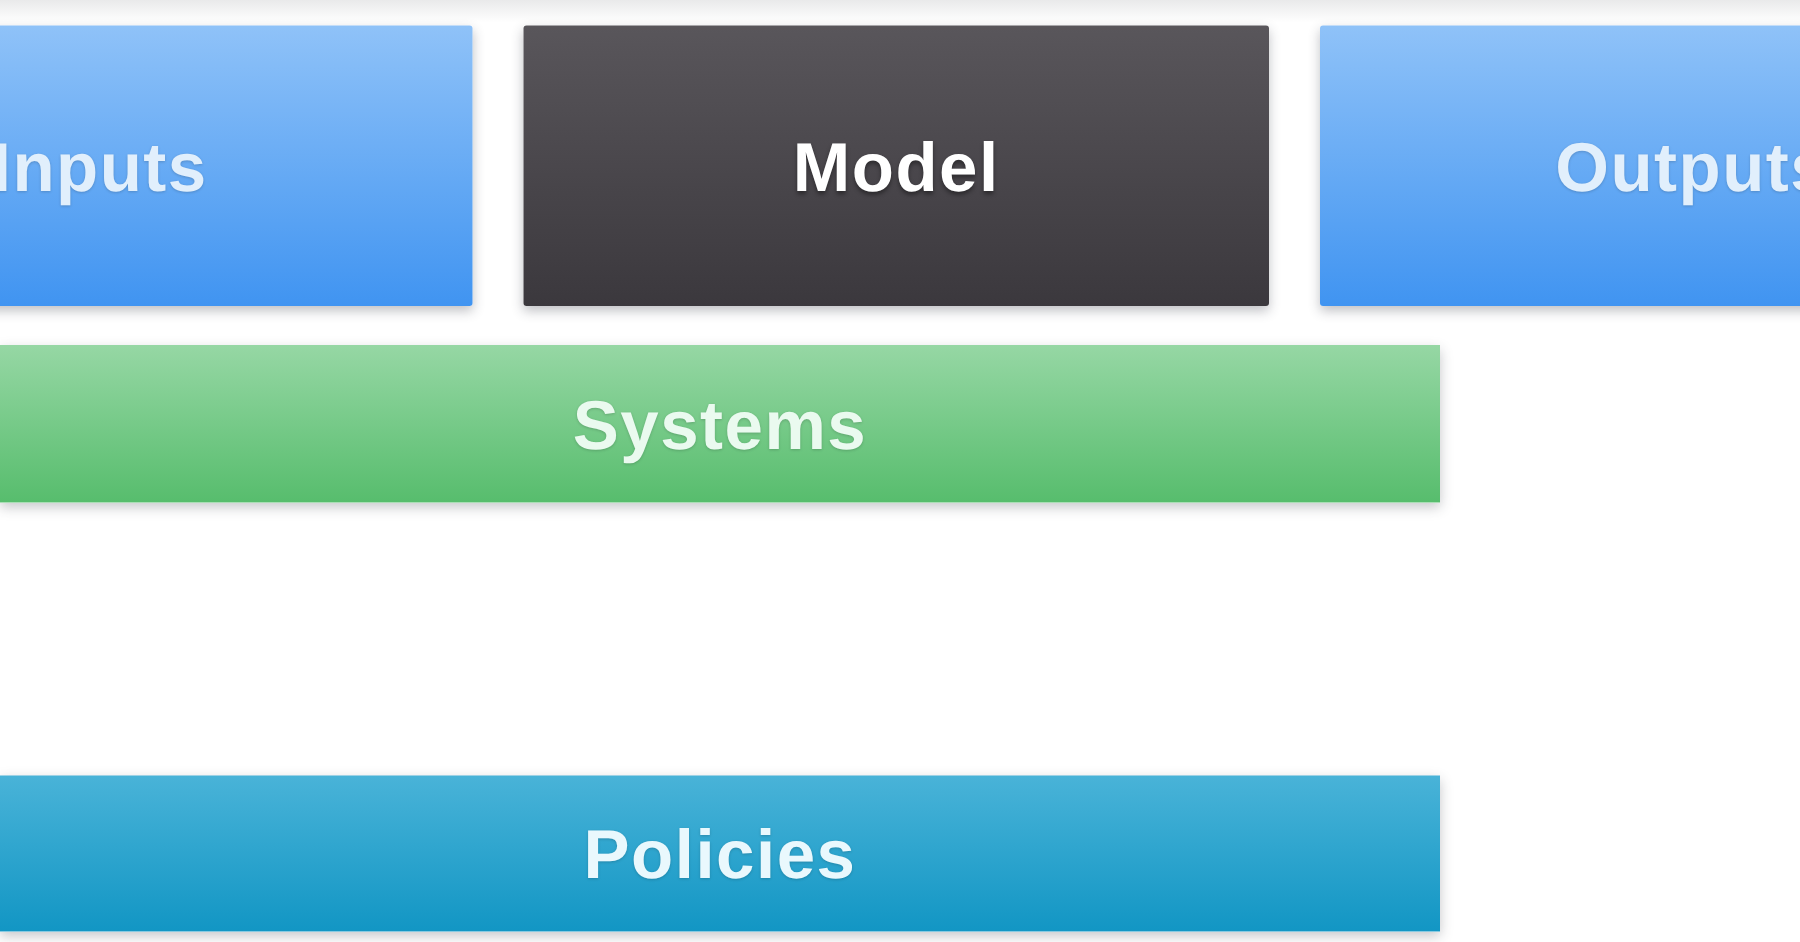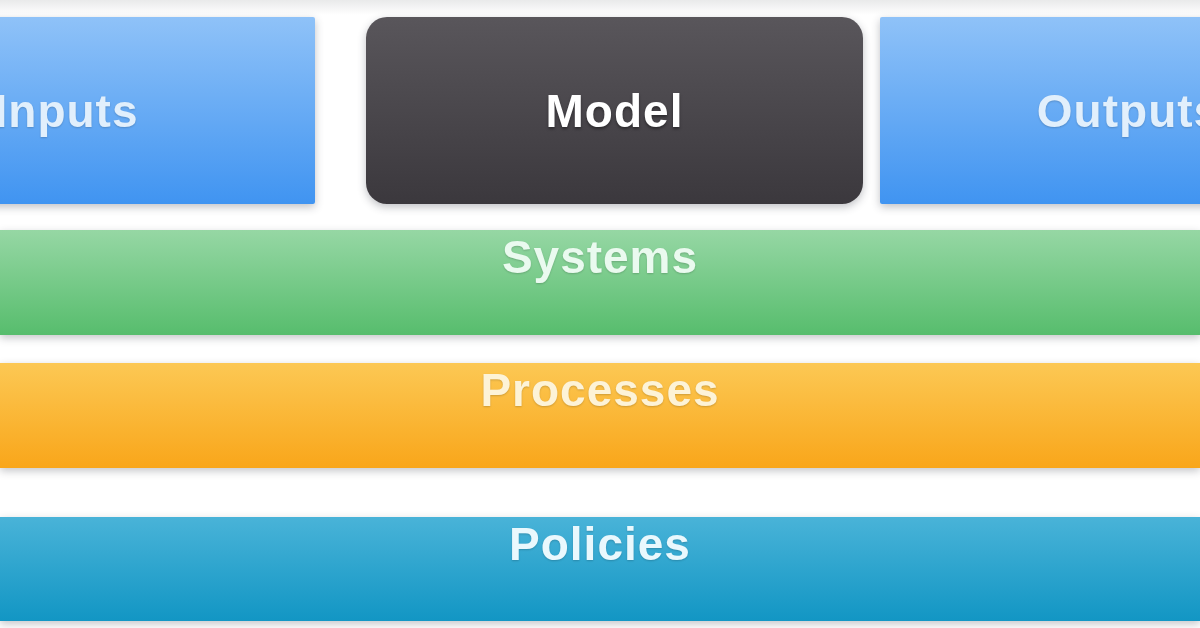--- a/index.html
+++ b/index.html
@@ -27,29 +27,29 @@
     top: 17px;
     width: 497px;
     height: 187px;
     border-radius: 2px;
     box-shadow: 0 3px 8px rgba(45,50,62,0.30);
     display: flex;
     align-items: center;
     justify-content: center;
   }
   .box-inputs  { left: -182px; }
-  .box-model   { left: 366px; border-radius: 21px; }
+  .box-model   { left: 349px; }
   .box-outputs { left: 880px; }
   .bar {
     position: absolute;
     left: 0;
-    width: 1200px;
+    width: 960px;
     box-shadow: 0 3px 8px rgba(45,50,62,0.28);
     display: flex;
-    align-items: flex-start;
+    align-items: center;
     justify-content: center;
   }
   .bar-systems   { top: 230px; height: 105px; }
   .bar-processes { top: 363px; height: 105px; }
   .bar-policies  { top: 501px; height: 104px; margin-top: 16px; }
   .label {
     font-size: 46px;
     letter-spacing: 1px;
     font-weight: bold;
     text-shadow: 0 1px 2px rgba(0,0,0,0.18);
@@ -76,21 +76,18 @@
   </div>
 
   <div class="box box-outputs" style="background: linear-gradient(rgb(143, 194, 248) 0%, rgb(64, 148, 241) 100%); color: rgb(225, 239, 252);">
     <span class="label">Outputs</span>
   </div>
 
   <div class="bar bar-systems" style="background: linear-gradient(rgb(150, 215, 164) 0%, rgb(87, 189, 109) 100%); color: rgb(234, 250, 239);">
     <span class="label">Systems</span>
   </div>
 
-  <div class="bar bar-processes" style="background: linear-gradient(rgb(252, 200, 84) 0%, rgb(249, 166, 26) 100%); color: rgb(253, 243, 215);">
-    <span class="label">Processes</span>
-  </div>
 
   <div class="bar bar-policies" style="background: linear-gradient(rgb(73, 179, 216) 0%, rgb(18, 150, 196) 100%); color: rgb(233, 248, 253);">
     <span class="label">Policies</span>
   </div>
 
 </div>
 
 </body></html>

